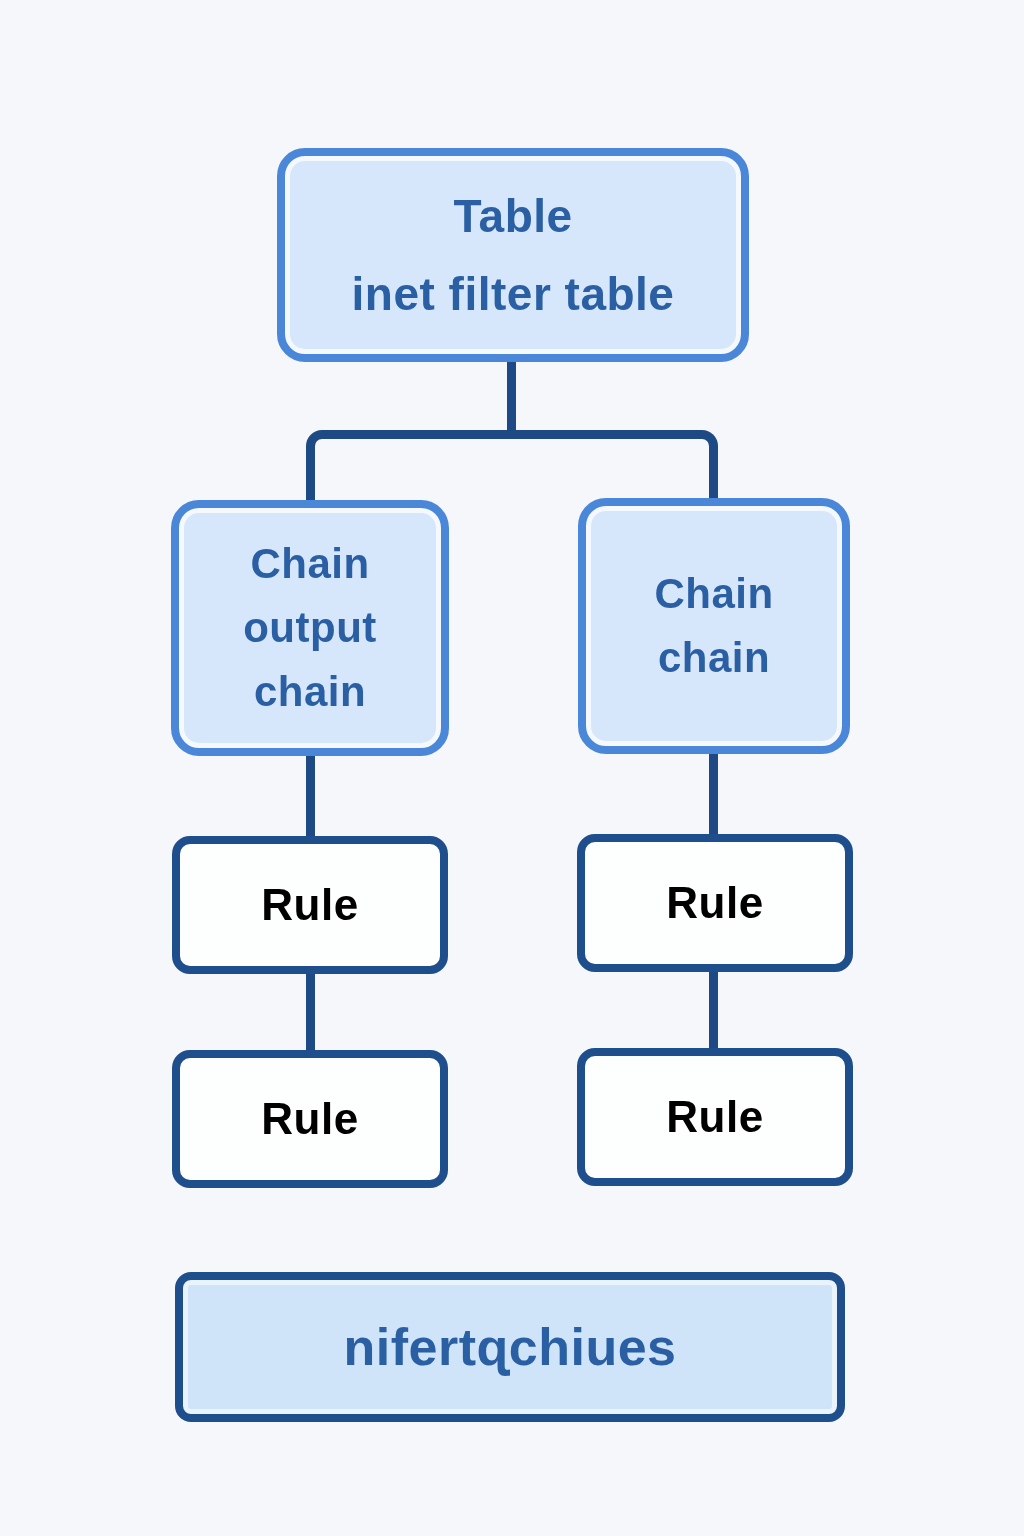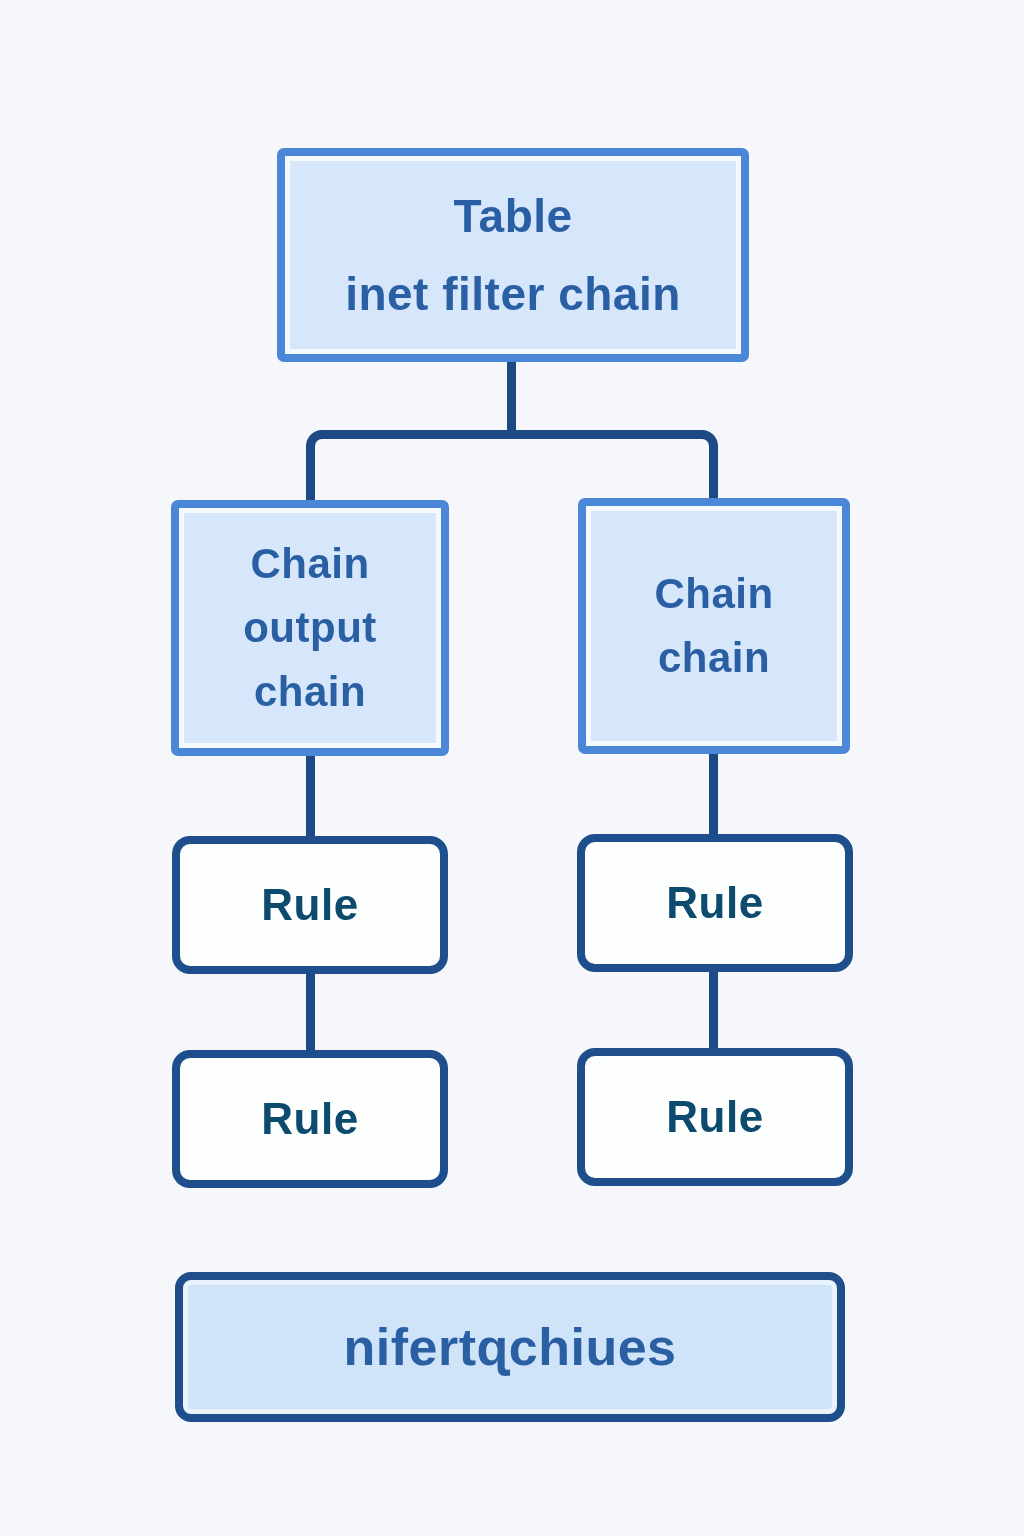--- a/index.html
+++ b/index.html
@@ -24,29 +24,29 @@
     flex-direction: column;
     align-items: center;
     justify-content: center;
     text-align: center;
     font-weight: 700;
     letter-spacing: 0.5px;
   }
   .node-light {
     background: #d6e7fb;
     border: 8px solid #4b87d9;
-    border-radius: 7px;
+    border-radius: 28px;
     box-shadow: inset 0 0 0 5px rgba(255,255,255,0.75);
     color: #2b5fa3;
   }
   .node-white {
     background: #fdfefe;
     border: 8px solid #1f4e8c;
     border-radius: 18px;
-    color: #0c4a6e;
+    color: #000000;
   }
   .node-caption {
     background: #cfe4f9;
     border: 8px solid #1f4e8c;
     border-radius: 16px;
     box-shadow: inset 0 0 0 5px rgba(255,255,255,0.55);
     color: #2b5fa3;
   }
   .table-node {
     left: 277px; top: 148px; width: 472px; height: 214px;
@@ -97,21 +97,21 @@
 
   <div class="vline stem-table"></div>
   <div class="branch"></div>
   <div class="vline stem-chain-in"></div>
   <div class="vline stem-chain-out"></div>
   <div class="vline stem-rules-in"></div>
   <div class="vline stem-rules-out"></div>
 
   <div class="node node-light table-node">
     <div>Table</div>
-    <div>inet filter chain</div>
+    <div>inet filter table</div>
   </div>
 
   <div class="node node-light chain-node chain-input-node">
     <div>Chain</div>
     <div>output</div>
     <div>chain</div>
   </div>
 
   <div class="node node-light chain-node chain-output-node">
     <div>Chain</div>

